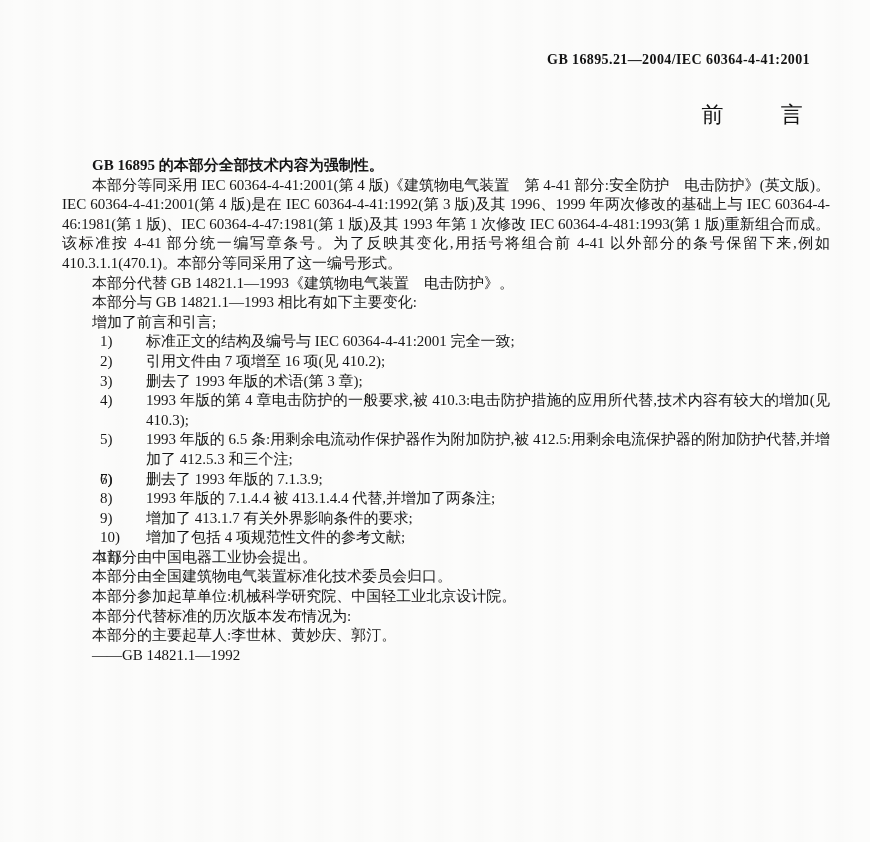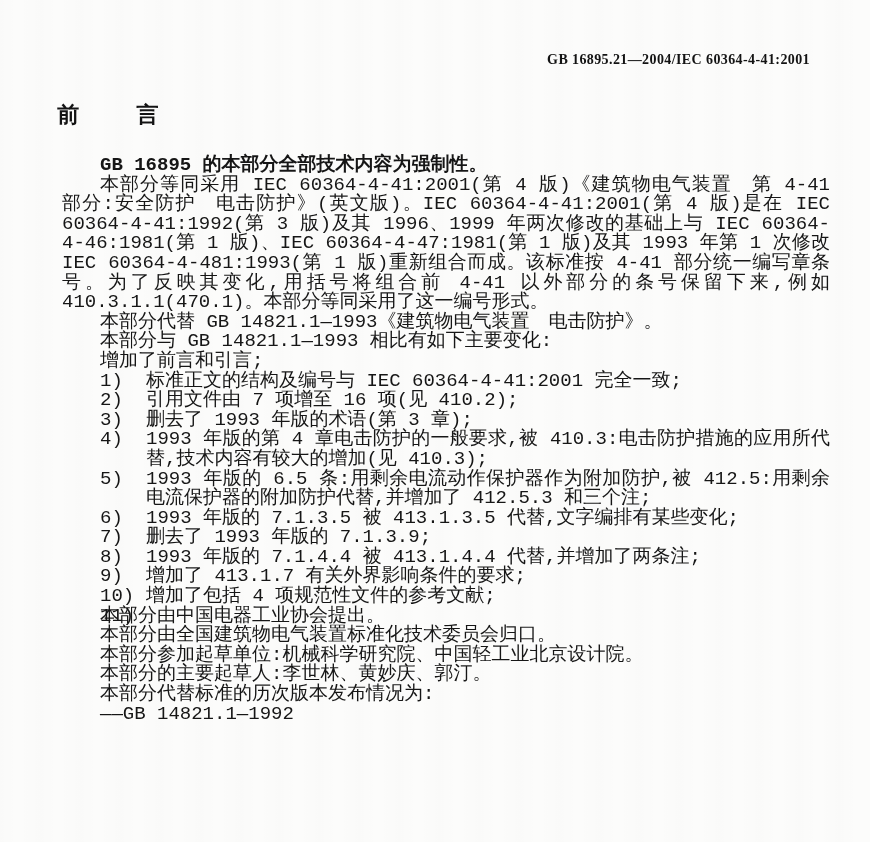--- a/index.html
+++ b/index.html
@@ -26,34 +26,33 @@
     padding-top: 52px;
     padding-right: 50px;
     text-align: right;
     font-weight: bold;
     font-size: 14px;
     letter-spacing: 0.4px;
     color: #131313;
   }
   .doc-title {
     margin: 32px 0 0 0;
-    text-align: left;
+    text-align: right;
     font-size: 22px;
-    font-weight: bold;
+    font-weight: normal;
     letter-spacing: 2.6em;
     padding-left: 2.6em;
     color: #131313;
   }
   .content {
     margin: 26px auto 0 62px;
     width: 768px;
-    font-size: 19px;
+    font-size: 15px;
     line-height: 19.6px;
     text-align: justify;
-    font-family: Liberation Mono, monospace;
   }
   .content p {
     margin: 0;
   }
   .lead {
     font-weight: bold;
     text-indent: 2em;
   }
   .para {
     text-indent: 2em;
@@ -117,21 +116,20 @@
         <span class="change-text">1993 年版的第 4 章电击防护的一般要求,被 410.3:电击防护措施的应用所代替,技术内容有较大的增加(见 410.3);</span>
       </div>
 
       <div class="change-item">
         <span class="change-num">5)</span>
         <span class="change-text">1993 年版的 6.5 条:用剩余电流动作保护器作为附加防护,被 412.5:用剩余电流保护器的附加防护代替,并增加了 412.5.3 和三个注;</span>
       </div>
 
       <div class="change-item">
         <span class="change-num">6)</span>
-        <span class="change-text">1993 年版的 7.1.3.5 被 413.1.3.5 代替,文字编排有某些变化;</span>
       </div>
 
       <div class="change-item">
         <span class="change-num">7)</span>
         <span class="change-text">删去了 1993 年版的 7.1.3.9;</span>
       </div>
 
       <div class="change-item">
         <span class="change-num">8)</span>
         <span class="change-text">1993 年版的 7.1.4.4 被 413.1.4.4 代替,并增加了两条注;</span>
@@ -153,20 +151,20 @@
 
     </div>
 
     <p class="para">本部分由中国电器工业协会提出。</p>
 
     <p class="para">本部分由全国建筑物电气装置标准化技术委员会归口。</p>
 
 
     <p class="para">本部分参加起草单位:机械科学研究院、中国轻工业北京设计院。</p>
 
+    <p class="para">本部分代替标准的历次版本发布情况为:</p>
+
     <p class="para">本部分的主要起草人:李世林、黄妙庆、郭汀。</p>
-
-    <p class="para">本部分代替标准的历次版本发布情况为:</p>
 
     <p class="history">——GB 14821.1—1992</p>
 
   </div>
 </div>
 
 </body></html>

